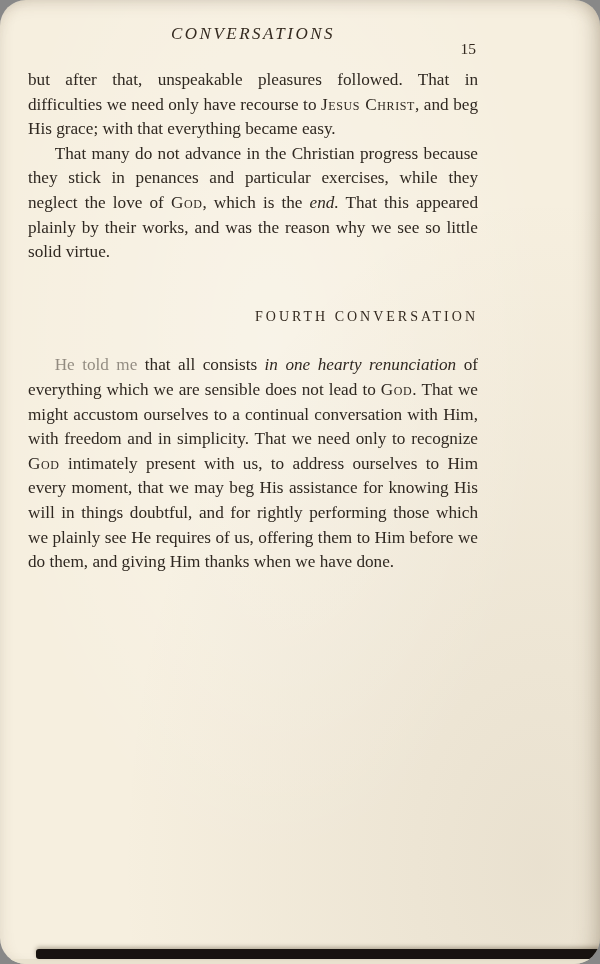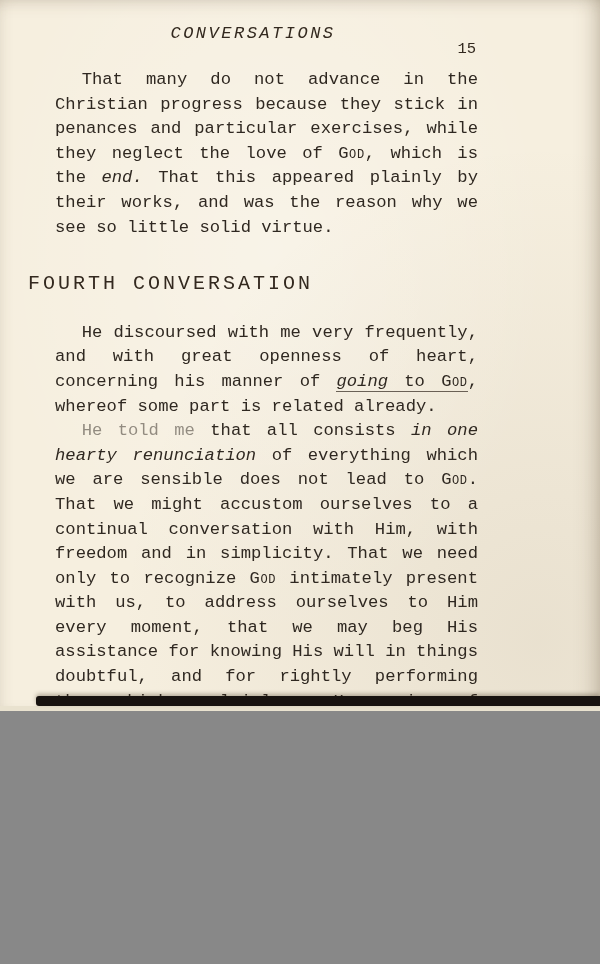--- a/index.html
+++ b/index.html
@@ -3,33 +3,34 @@
 <meta charset="utf-8">
 <style>
   html, body {
     margin: 0;
     padding: 0;
     background: #888;
   }
   .page {
     position: relative;
     width: 600px;
-    height: 711px;
+    height: 964px;
     margin: 0 auto;
     overflow: hidden;
     background:
       radial-gradient(ellipse at 45% 35%, rgba(255,255,255,0.28), rgba(255,255,255,0) 60%),
       radial-gradient(ellipse at 90% 90%, rgba(120,100,70,0.10), rgba(120,100,70,0) 55%),
       #f6efdf;
     box-shadow:
       inset -16px 0 22px -14px rgba(80,60,35,0.35),
       inset 10px 0 18px -14px rgba(80,60,35,0.20),
       inset 0 14px 20px -16px rgba(80,60,35,0.22);
-    font-family: Liberation Mono, monospace;
+    font-family: Liberation Serif, serif;
     color: #2f2821;
+    border-radius: 26px;
   }
   .header {
     position: relative;
     margin: 24px 122px 0 28px;
     height: 24px;
   }
   .running-title {
     position: absolute;
     left: 0;
     right: 0;
@@ -50,27 +51,26 @@
     margin: 20px 122px 0 28px;
     font-size: 17.2px;
     line-height: 24.6px;
     text-align: justify;
   }
   .para {
     margin: 0;
   }
   .para.indent {
     text-indent: 1.55em;
-    margin-left: 27px;
   }
   .section-heading {
-    text-align: left;
-    font-size: 20px;
+    text-align: right;
+    font-size: 14px;
     letter-spacing: 3px;
-    margin: 32px 0 24px 0;
+    margin: 40px 0 24px 0;
     color: #33291f;
   }
   .italic { font-style: italic; }
   .smallcaps { font-variant: small-caps; letter-spacing: 0.6px; }
   .underline { border-bottom: 1.4px solid rgba(60,50,40,0.75); }
   .faded { opacity: 0.5; }
   .bottom-edge {
     position: absolute;
     left: 36px;
     right: 0;
@@ -92,21 +92,21 @@
 </head>
 <body>
 
 <div class="page">
   <div class="header">
     <div class="running-title">CONVERSATIONS</div>
     <div class="page-number">15</div>
   </div>
 
   <div class="body-text" id="body-container">
+      <p class="para"><span>but after that, unspeakable pleasures followed.  That in difficulties we need only have recourse to </span><span class="smallcaps">Jesus Christ</span><span>, and beg His grace; with that everything became easy.</span></p>
       <p class="para indent"><span>That many do not advance in the Christian progress because they stick in penances and particular exercises, while they neglect the love of </span><span class="smallcaps">God</span><span>, which is the </span><span class="italic">end.</span><span> That this appeared plainly by their works, and was the reason why we see so little solid virtue.</span></p>
       <div class="section-heading">FOURTH CONVERSATION</div>
-      <p class="para indent"><span>He discoursed with me very frequently, and with great openness of heart, concerning his manner of </span><span class="italic underline">going</span><span class="underline"> to </span><span class="smallcaps underline">God</span><span>, whereof some part is related already.</span></p>
       <p class="para indent"><span class="faded">He told me</span><span> that all consists </span><span class="italic">in one hearty renunciation</span><span> of everything which we are sensible does not lead to </span><span class="smallcaps">God</span><span>.  That we might accustom ourselves to a continual conversation with Him, with freedom and in simplicity. That we need only to recognize </span><span class="smallcaps">God</span><span> intimately present with us, to address ourselves to Him every moment, that we may beg His assistance for knowing His will in things doubtful, and for rightly performing those which we plainly see He requires of us, offering them to Him before we do them, and giving Him thanks when we have done.</span></p>
     </div>
 
   <div class="bottom-paper"></div>
   <div class="bottom-edge"></div>
 </div>
 
 </body></html>

